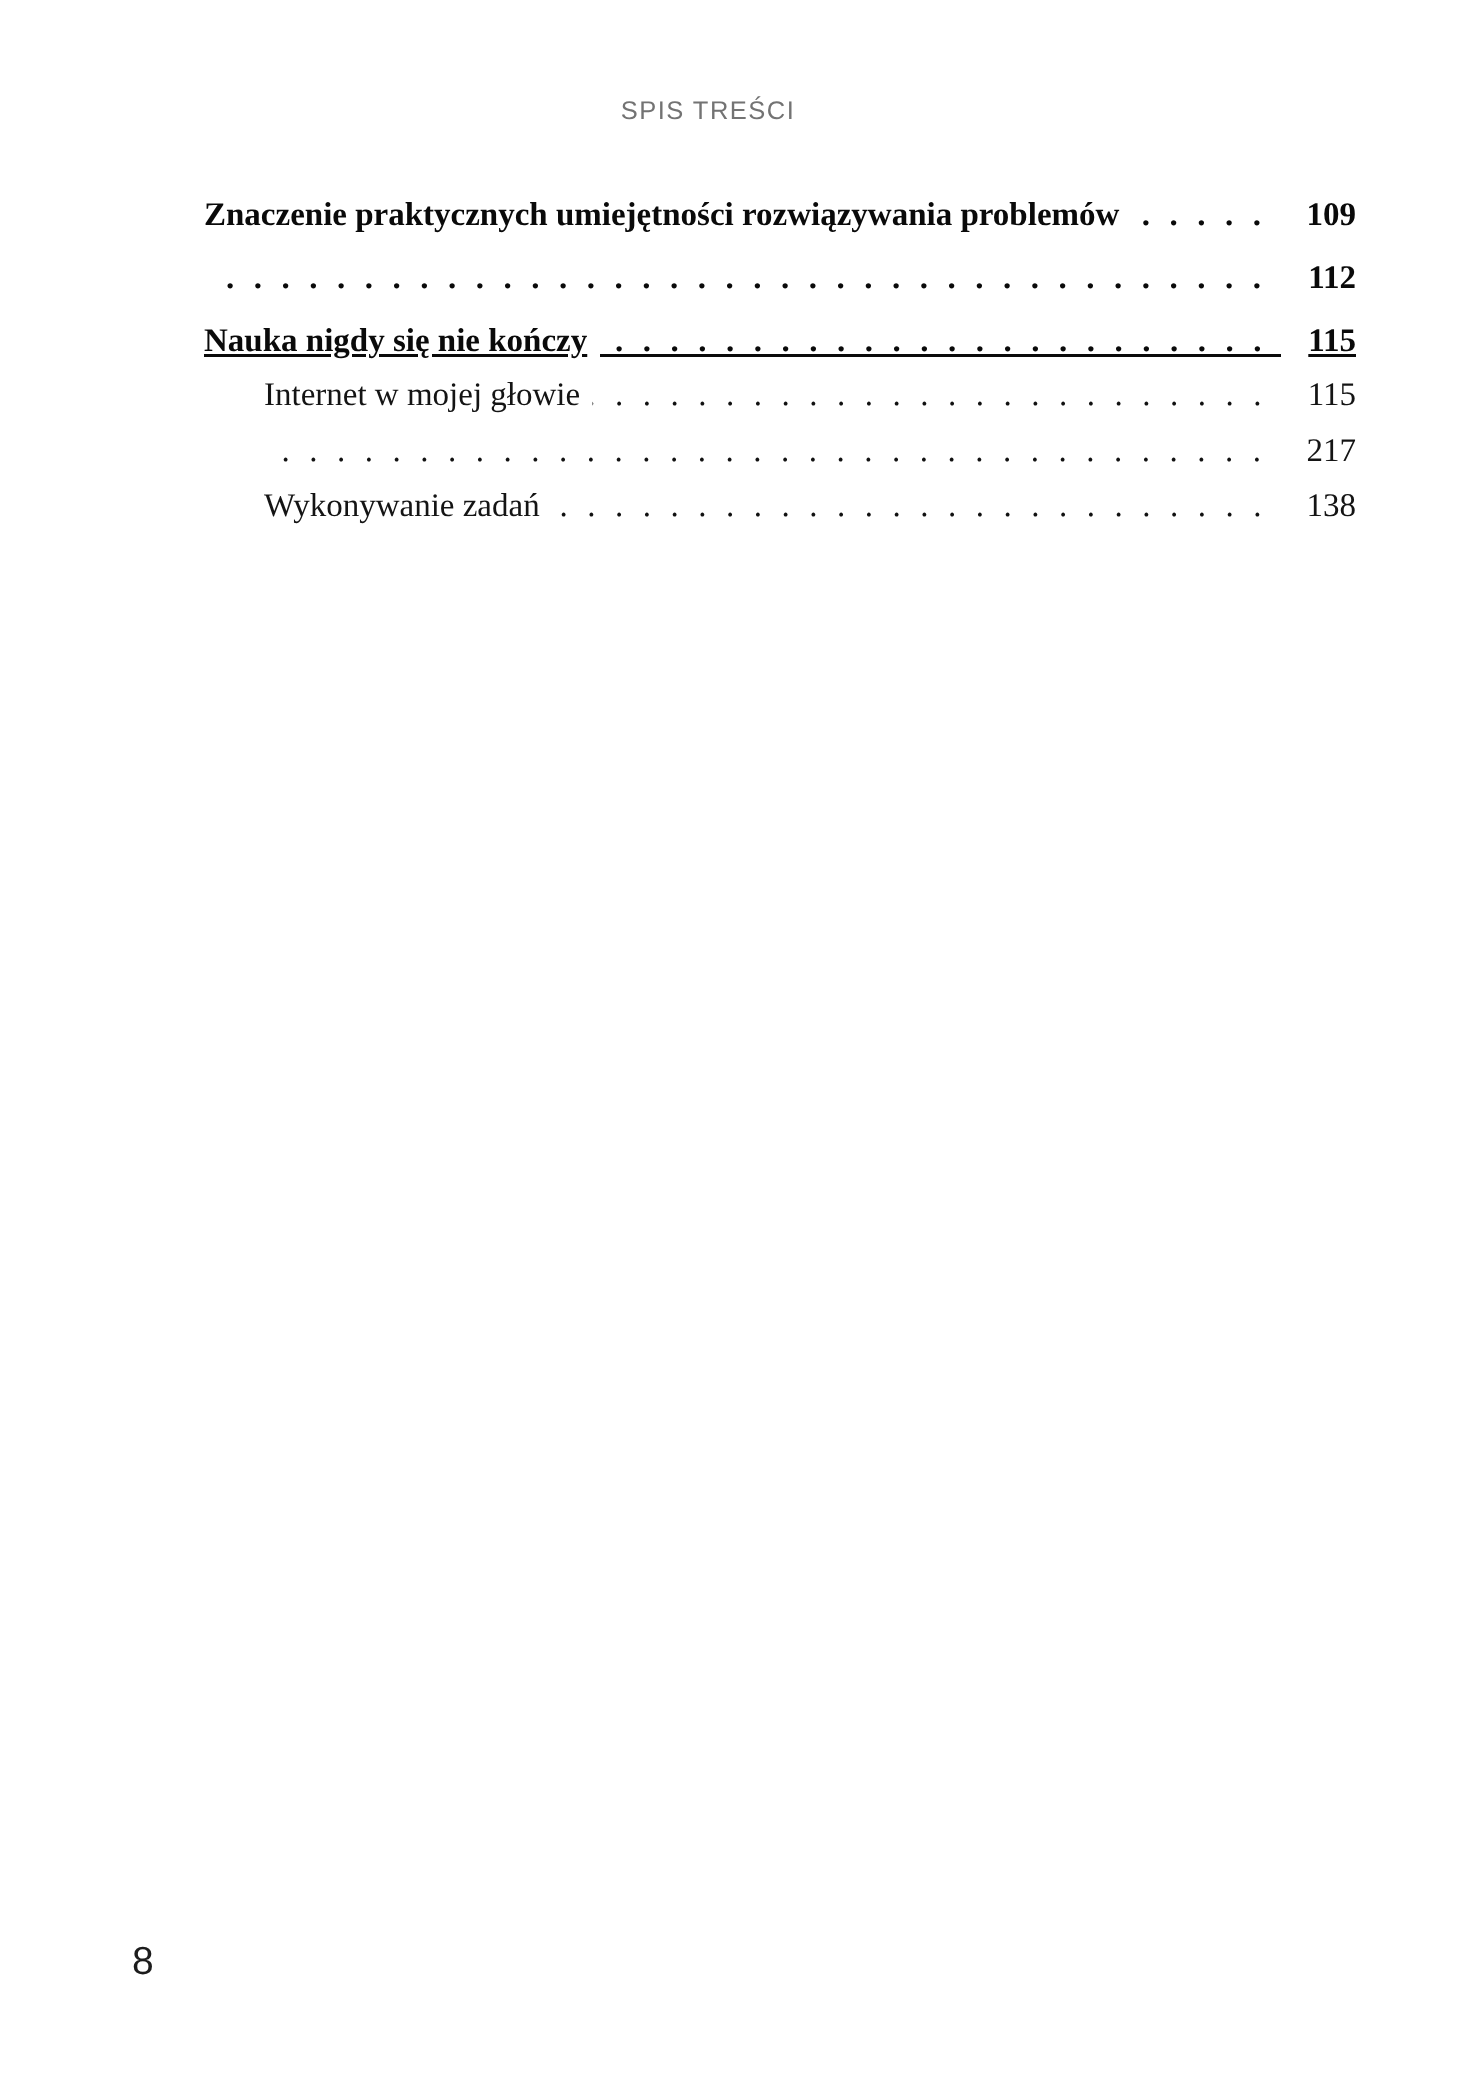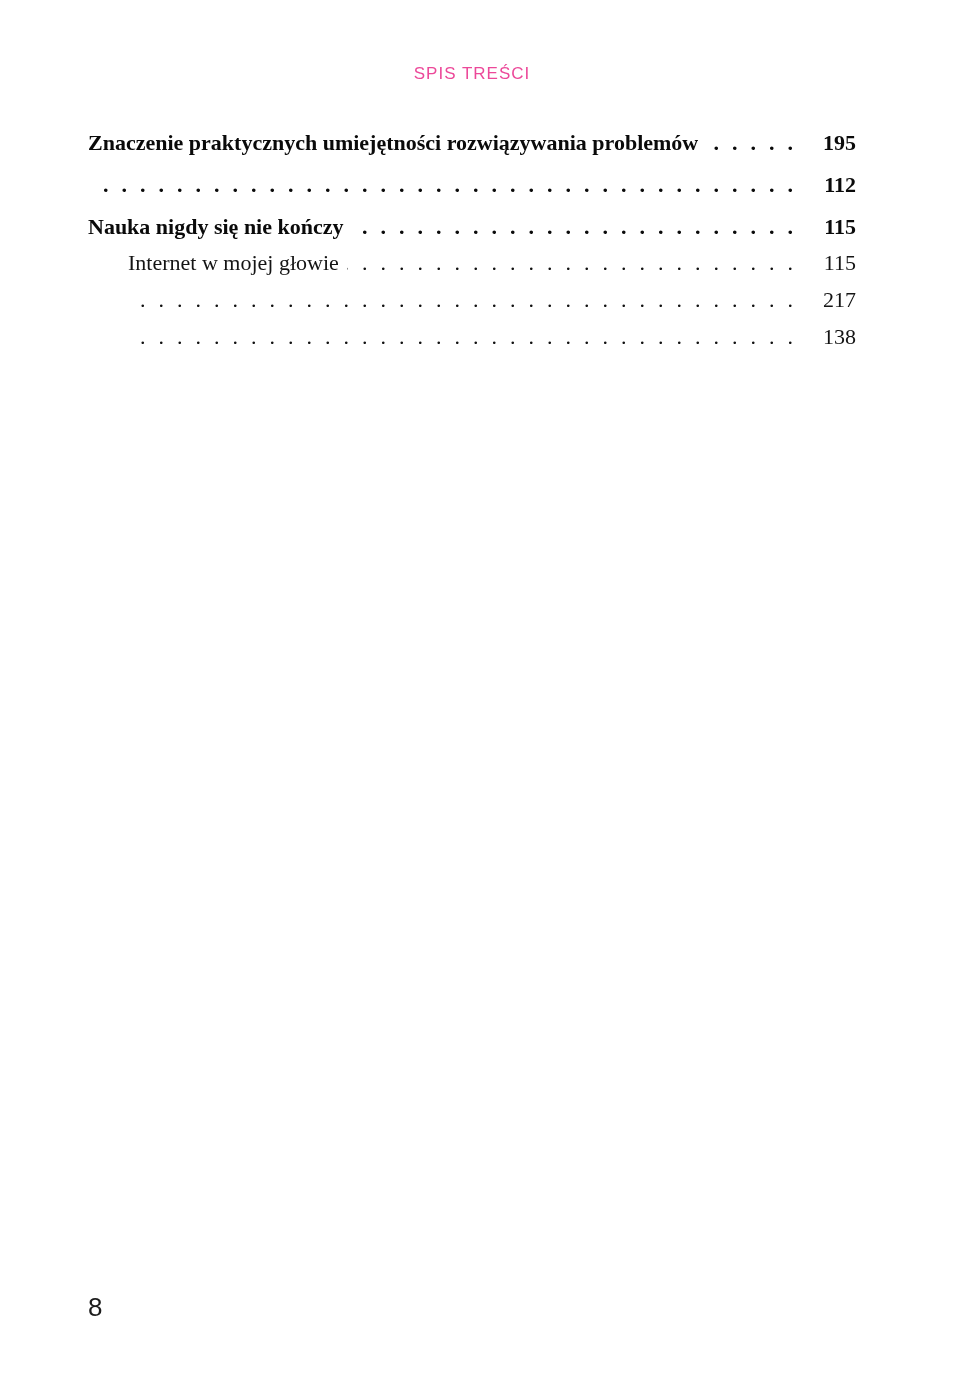--- a/index.html
+++ b/index.html
@@ -16,36 +16,36 @@
     position: absolute;
     left: 88px;
     top: 64px;
     width: 768px;
   }
   .toc-header {
     text-align: center;
     font-family: "Liberation Sans", sans-serif;
     font-size: 17px;
     font-weight: 400;
-    color: #ec4899;
+    color: #737373;
     letter-spacing: 1px;
     margin: 0 0 44px 0;
   }
-  .toc { width: 100%; }
+  .toc { width: 100%; margin-left: 48px; }
   .toc-row {
     display: flex;
     align-items: baseline;
     line-height: 30px;
     font-size: 22px;
     margin-bottom: 12px;
     white-space: nowrap;
   }
   .toc-row.main { font-weight: 700; color: #0a0a0a; }
   .toc-row.sub  { font-weight: 400; color: #141414; padding-left: 40px; margin-bottom: 7px; align-items: flex-end; }
-  .toc-row.tight { margin-bottom: 6px; }
+  .toc-row.tight { margin-bottom: 6px; text-decoration: underline; }
   .toc-title { flex: 0 0 auto; }
   .dots {
     flex: 1 1 auto;
     overflow: hidden;
     white-space: nowrap;
     direction: rtl;
     letter-spacing: 13px;
     margin-left: 8px;
     margin-right: 2px;
     font-weight: 400;
@@ -73,21 +73,21 @@
 
 <div class="page">
   <div class="content">
     <div class="toc-header">SPIS TREŚCI</div>
 
     <div class="toc">
 
       <div class="toc-row main">
         <span class="toc-title">Znaczenie praktycznych umiejętności rozwiązywania problemów</span>
         <span class="dots">..........................................................................................</span>
-        <span class="toc-page">195</span>
+        <span class="toc-page">109</span>
       </div>
 
       <div class="toc-row main">
         <span class="dots">..........................................................................................</span>
         <span class="toc-page">112</span>
       </div>
 
       <div class="toc-row main tight">
         <span class="toc-title">Nauka nigdy się nie kończy</span>
         <span class="dots">..........................................................................................</span>
@@ -99,20 +99,21 @@
         <span class="dots">..........................................................................................</span>
         <span class="toc-page">115</span>
       </div>
 
       <div class="toc-row sub">
         <span class="dots">..........................................................................................</span>
         <span class="toc-page">217</span>
       </div>
 
       <div class="toc-row sub">
+        <span class="toc-title">Wykonywanie zadań</span>
         <span class="dots">..........................................................................................</span>
         <span class="toc-page">138</span>
       </div>
 
     </div>
   </div>
 
   <div class="folio">8</div>
 </div>
 

